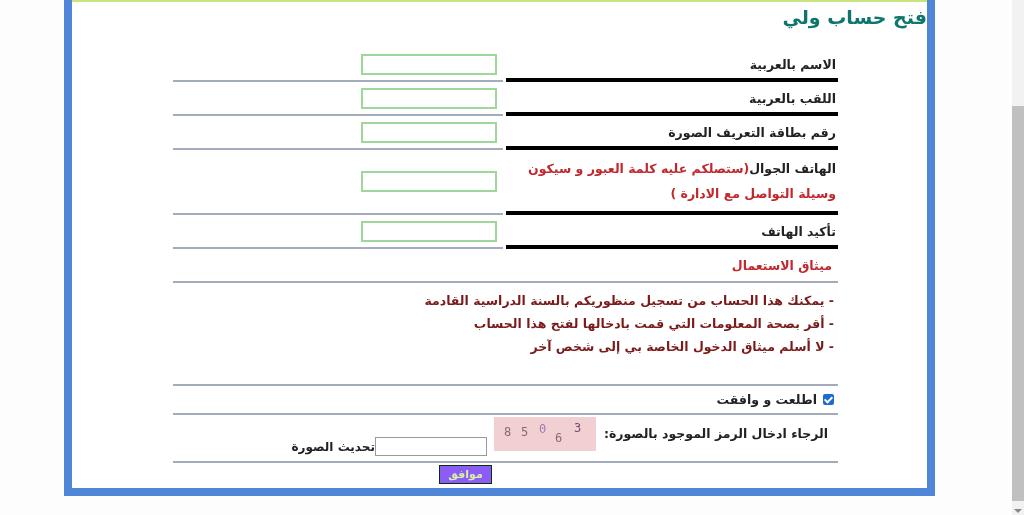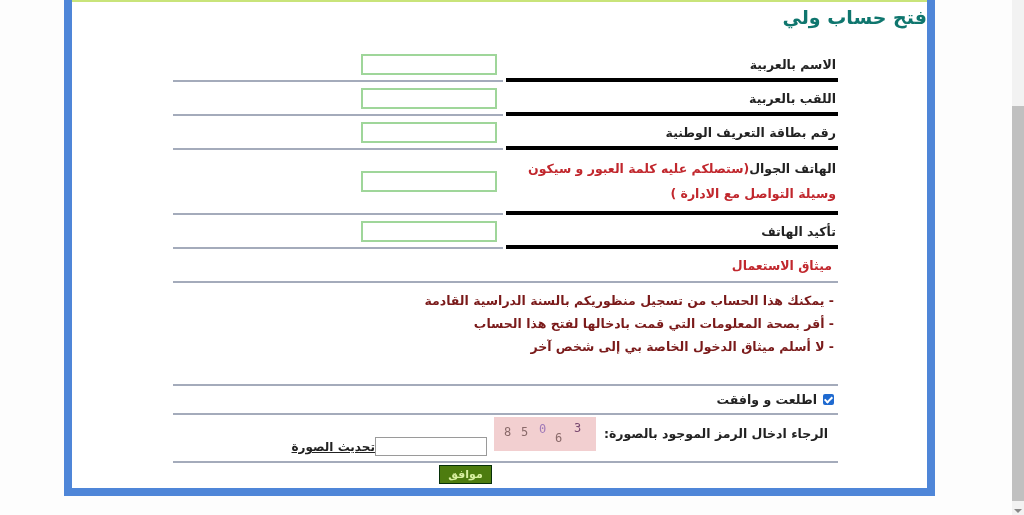--- a/index.html
+++ b/index.html
@@ -155,33 +155,32 @@
       height: 15px;
       border: 1px solid #9a9a9a;
       background: #fff;
       margin-right: 7px;
       margin-bottom: 1px;
     }
     .refresh-link {
       font-size: 12px;
       font-weight: bold;
       color: #222;
-      text-decoration: underline;
       margin-bottom: 3px;
       white-space: nowrap;
       cursor: pointer;
     }
     .submit-wrap {
       display: flex;
       justify-content: center;
       padding-top: 2px;
       padding-right: 80px;
     }
     .submit-btn {
-      background: #4d7c0f;
+      background: #8b5cf6;
       color: #d8f0a0;
       font-size: 11px;
       font-weight: bold;
       border: 1px solid #063008;
       padding: 2px 8px;
       font-family: "DejaVu Sans", sans-serif;
     }
     .scrollbar {
       position: absolute;
       right: 0;
@@ -224,21 +223,21 @@
     </div>
 
     <div class="row">
       <div class="cell-label">اللقب بالعربية</div>
       <div class="cell-input">
         <input class="txt-input" type="text" value="" style="">
       </div>
     </div>
 
     <div class="row">
-      <div class="cell-label">رقم بطاقة التعريف الوطنية</div>
+      <div class="cell-label">رقم بطاقة التعريف الصورة</div>
       <div class="cell-input">
         <input class="txt-input" type="text" value="" style="">
       </div>
     </div>
 
     <div class="row">
       <div class="cell-label" style="padding-top:6px;padding-bottom:5px;line-height:25px;">
         <span>الهاتف الجوال</span><span class="red">(ستصلكم عليه كلمة العبور و سيكون وسيلة التواصل مع الادارة )</span>
       </div>
       <div class="cell-input">

